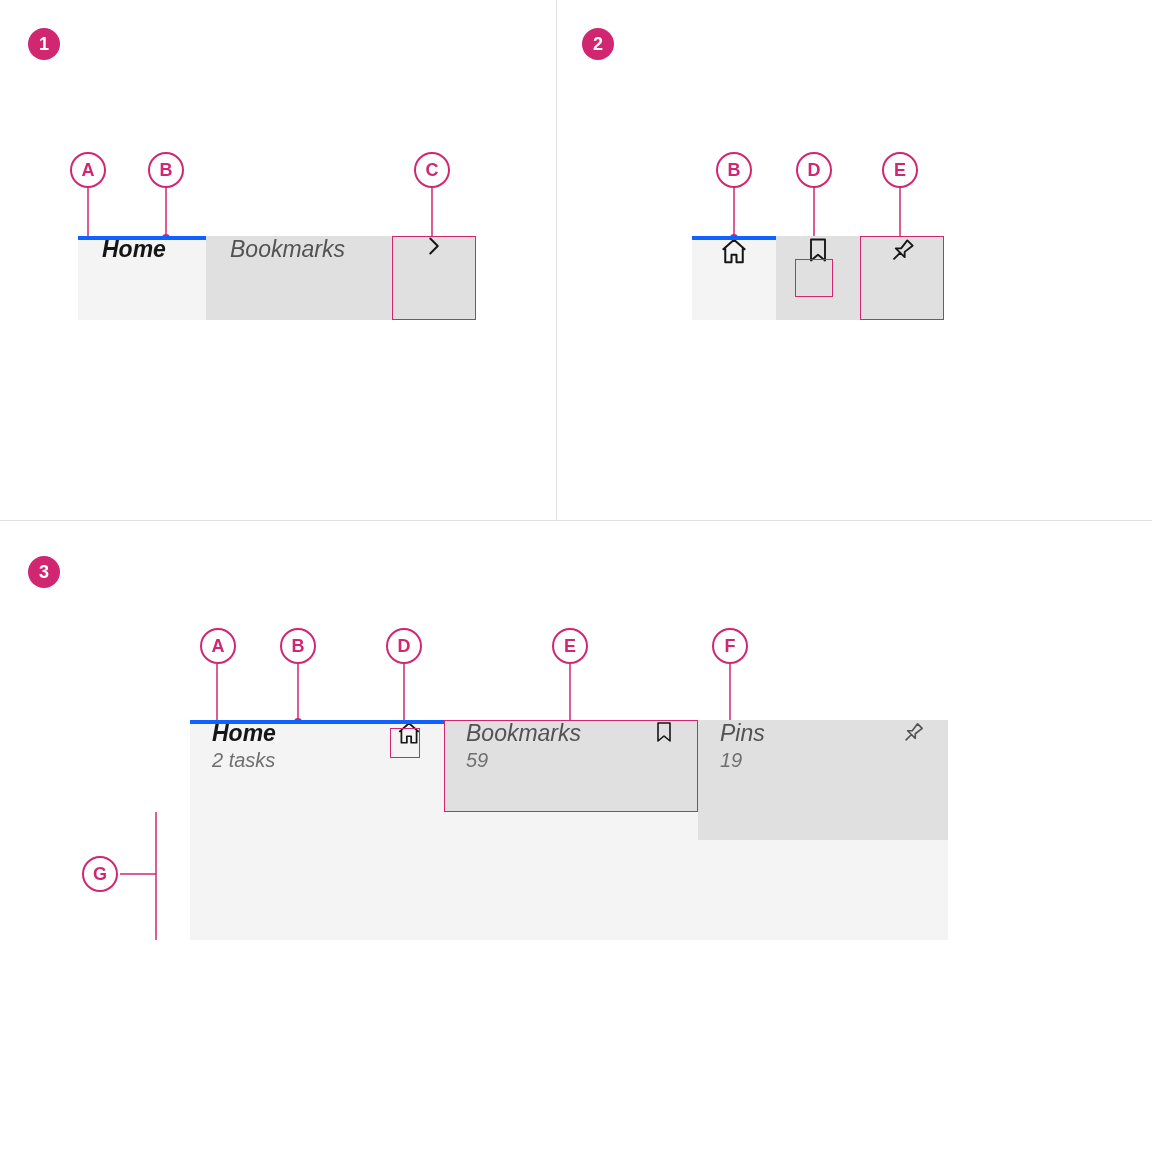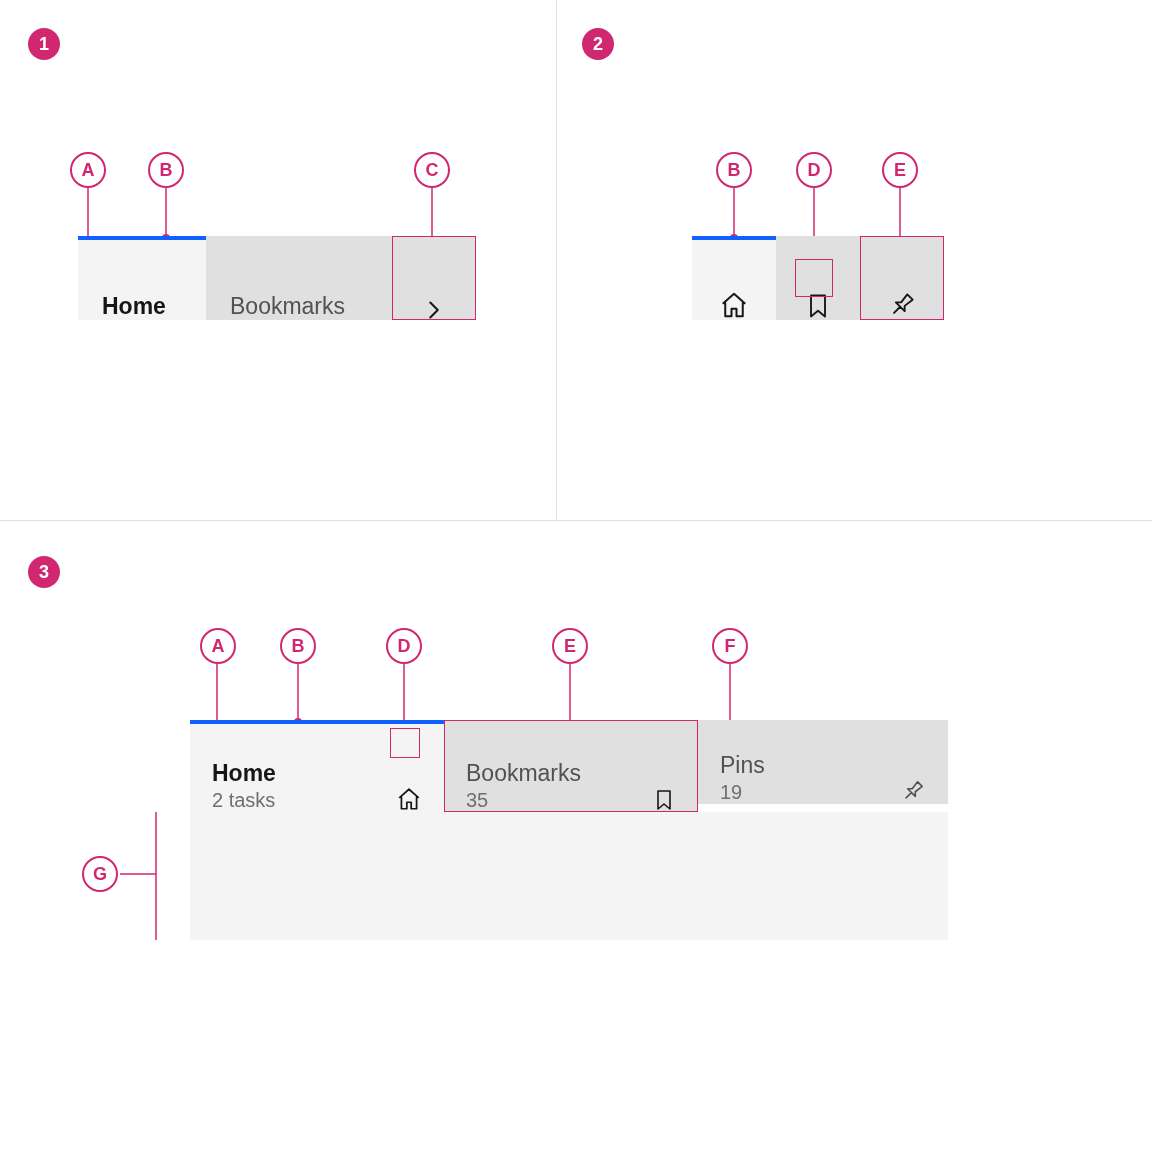--- a/index.html
+++ b/index.html
@@ -52,21 +52,22 @@
   .vline { position: absolute; width: 1px; background: #e0e0e0; }
   .hline { position: absolute; height: 1px; background: #e0e0e0; }
 
   
   .tabgroup { position: absolute; display: flex; }
   .tab {
     position: relative;
     height: 84px;
     background: #e0e0e0;
     display: flex;
-    align-items: flex-end;
+    align-items: flex-start;
+    font-style: italic;
   }
   .tab.selected { background: #f4f4f4; }
   .tab .ind {
     position: absolute; top: 0; left: 0; right: 0; height: 4px;
     background: #0f62fe;
     display: none;
   }
   .tab.selected .ind { display: block; }
 
   .tab .lbl { font-size: 23px; color: #525252; }
@@ -227,29 +228,29 @@
     </div>
     <span class="icon">
       <svg width="26" height="26" viewBox="0 0 24 24">
           <path d="M3 11 L12 3 L21 11 M5 10 V21 H10 V15 H14 V21 H19 V10" stroke="#161616" stroke-width="1.6" fill="none" stroke-linejoin="round"></path>
         </svg>
     </span>
   </div>
   <div class="tab" style="width:254px; height:92px; padding:0 22px; justify-content:space-between;">
     <div class="txtcol">
       <span class="lbl">Bookmarks</span>
-      <span class="sub">35</span>
+      <span class="sub">59</span>
     </div>
     <span class="icon">
       <svg width="24" height="24" viewBox="0 0 24 24">
           <path d="M6 3 H18 V21 L12 16 L6 21 Z" stroke="#161616" stroke-width="1.6" fill="none" stroke-linejoin="round"></path>
         </svg>
     </span>
   </div>
-  <div class="tab" style="width:250px; height:84px; padding:0 22px; justify-content:space-between;">
+  <div class="tab" style="width:250px; height:120px; padding:0 22px; justify-content:space-between;">
     <div class="txtcol">
       <span class="lbl">Pins</span>
       <span class="sub">19</span>
     </div>
     <span class="icon">
       <svg width="26" height="26" viewBox="0 0 24 24">
           <g transform="rotate(45 12 12)">
             <path d="M9 3 H15 L14 11 L17 14 H7 L10 11 Z M12 14 V21" stroke="#525252" stroke-width="1.5" fill="none" stroke-linejoin="round" stroke-linecap="round"></path>
           </g>
         </svg>

